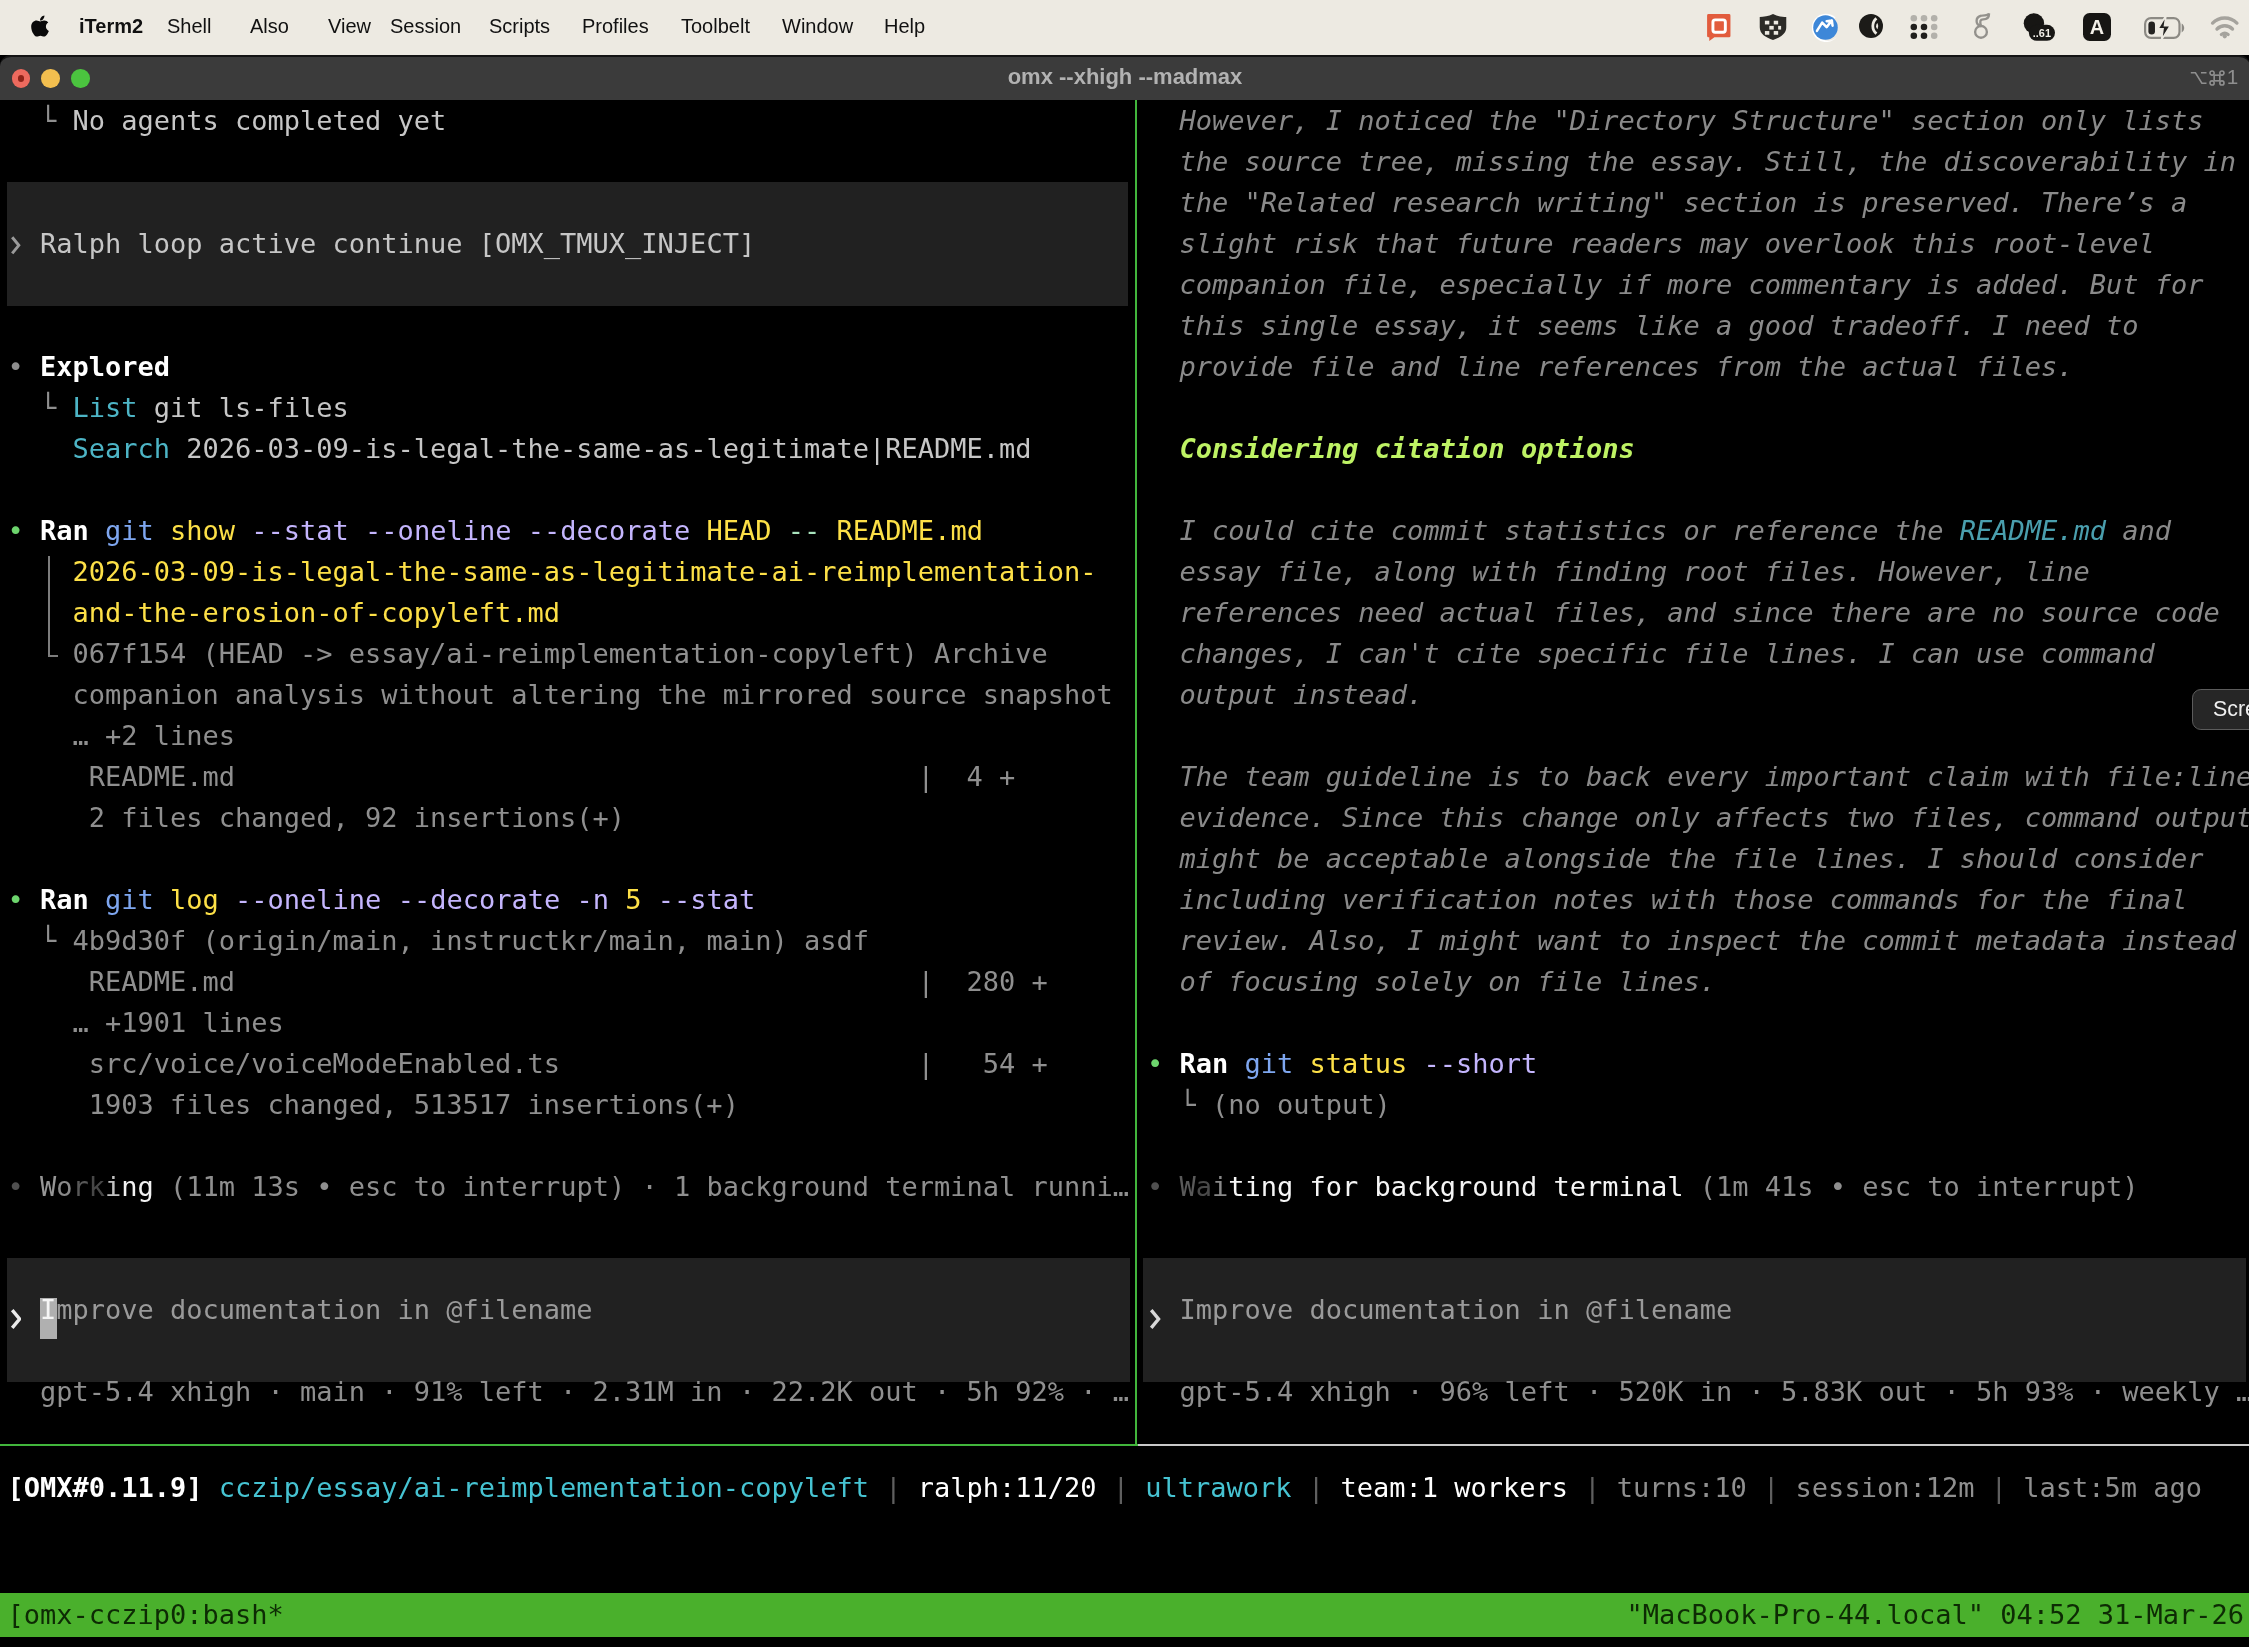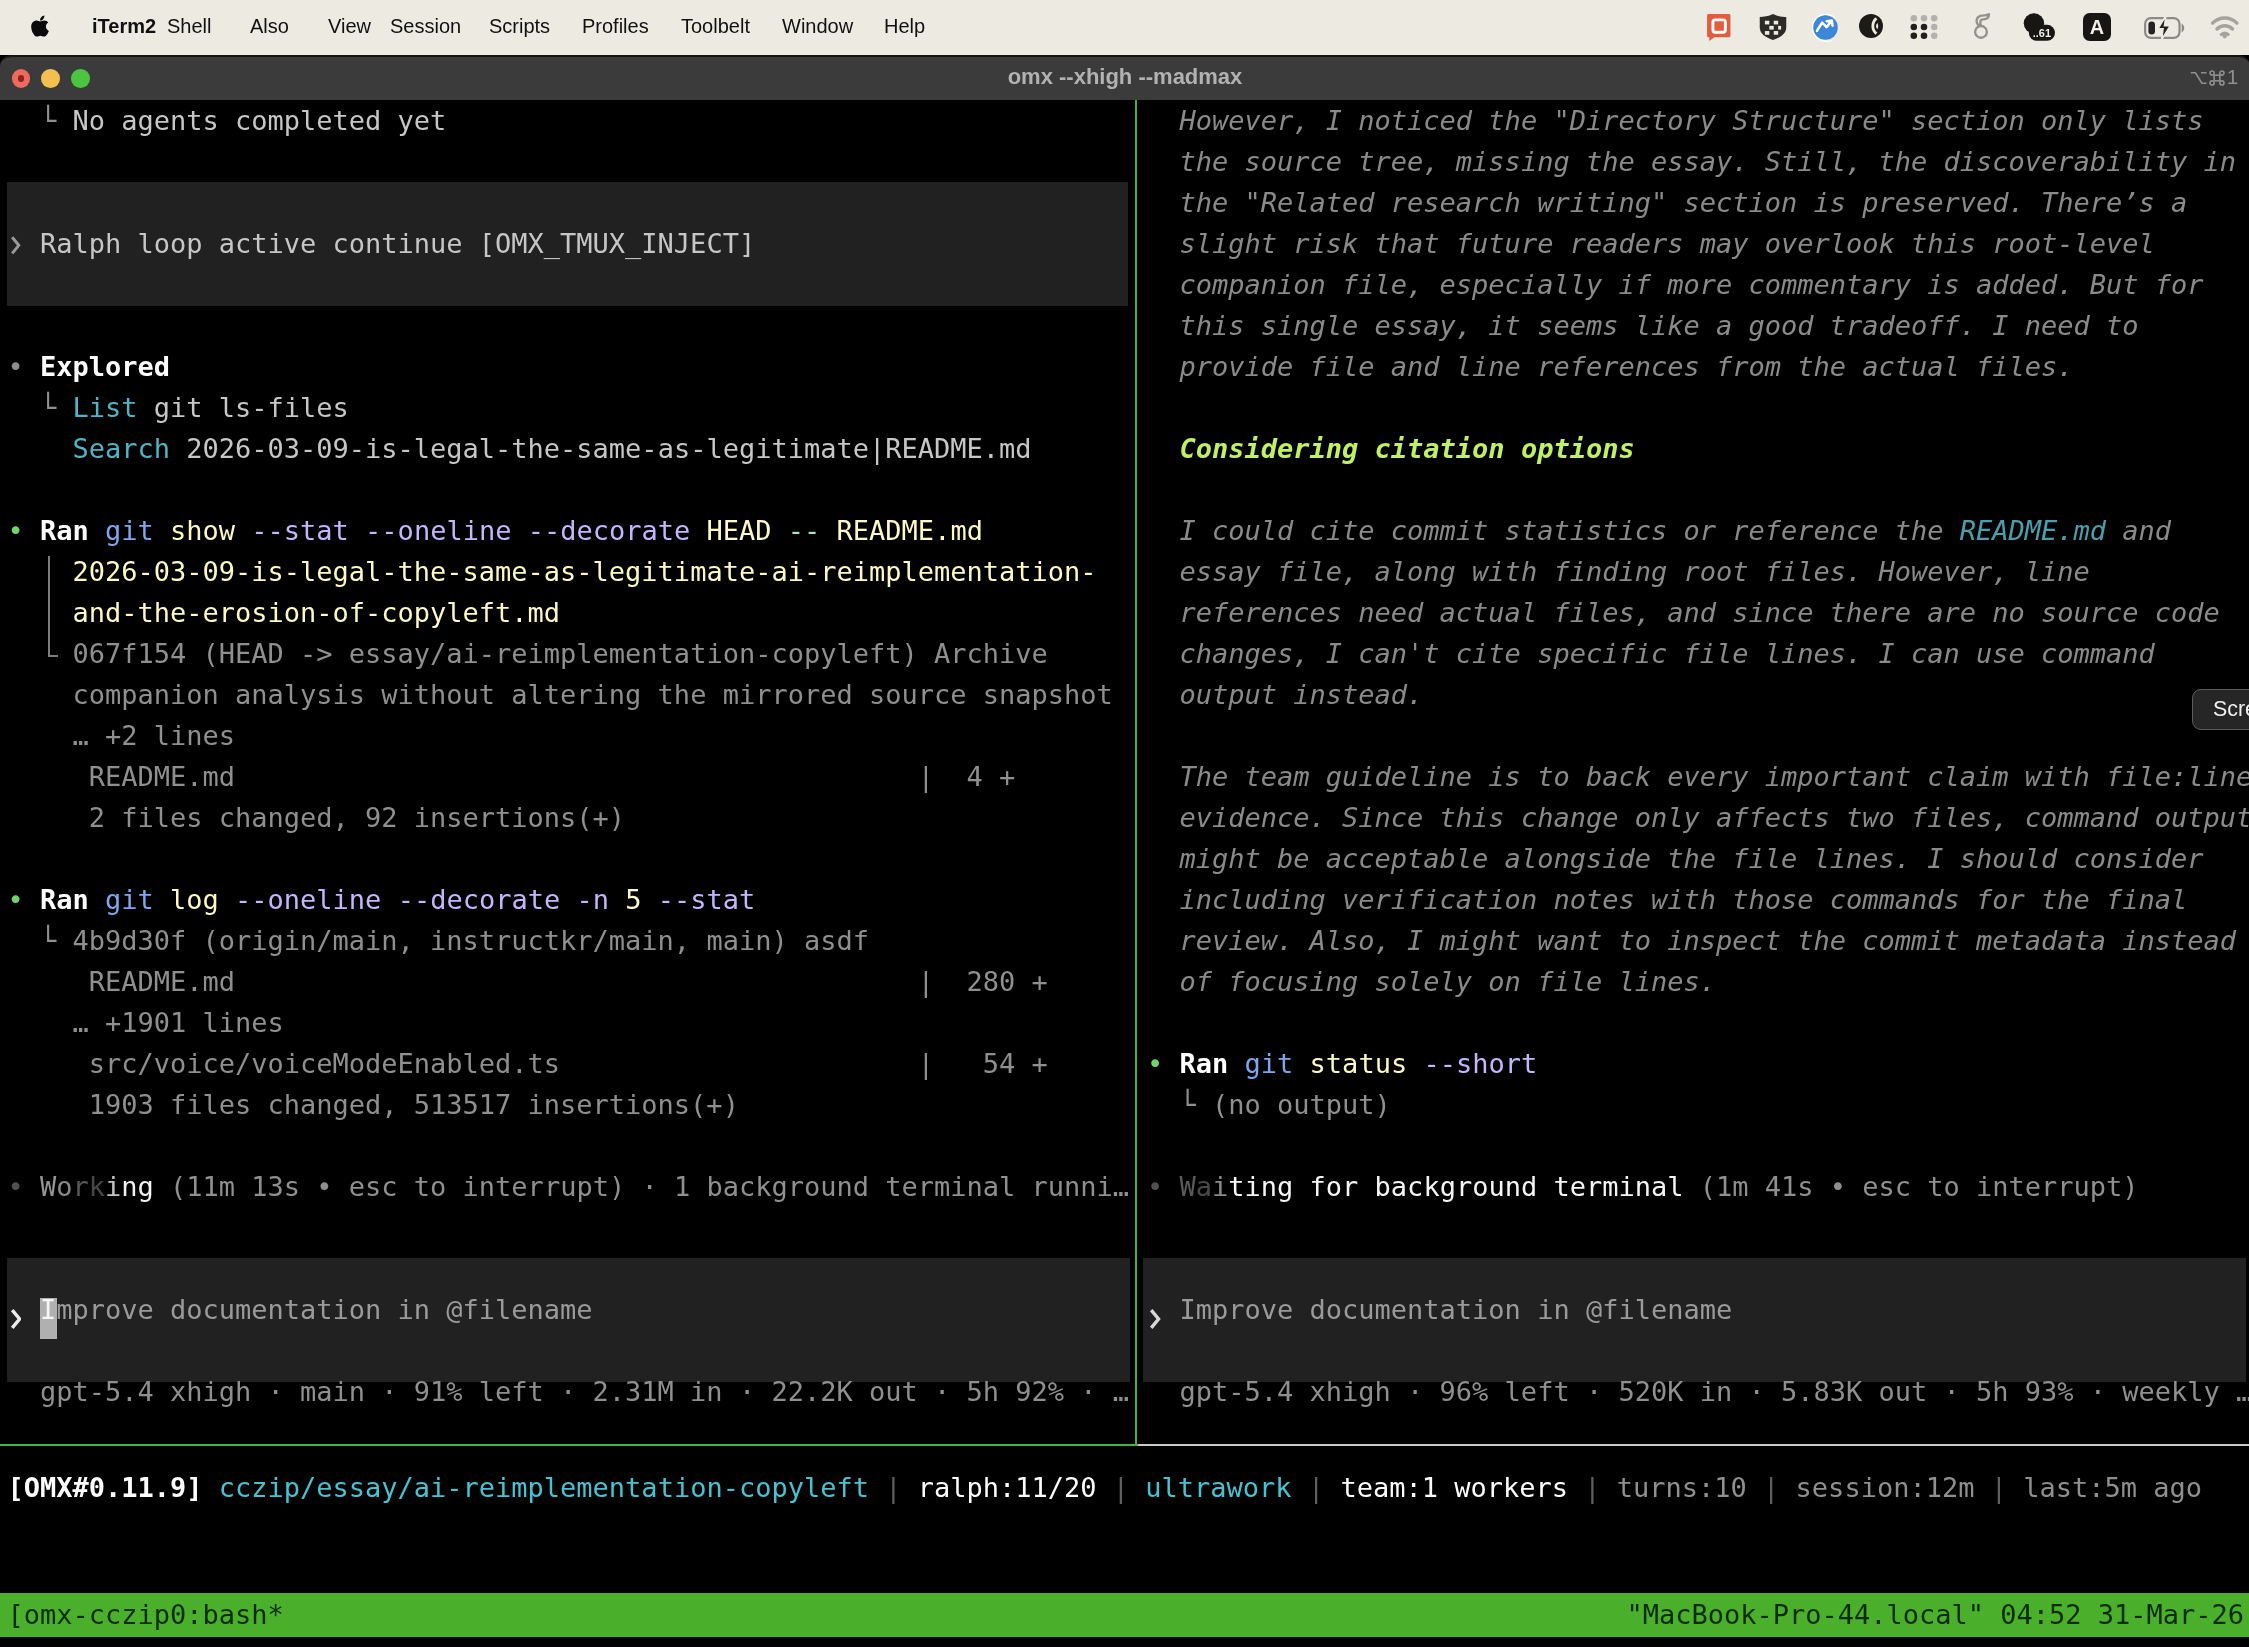--- a/index.html
+++ b/index.html
@@ -14,21 +14,21 @@
 .tl { position:absolute; top:69px; width:18.5px; height:18.5px; border-radius:50%; }
 #title { position:absolute; top:55px; left:0; width:2250px; height:45px; text-align:center; line-height:44px; color:#b2b2b2; font-weight:bold; font-size:22px; font-family:"Liberation Sans",sans-serif; }
 #tright { position:absolute; top:55px; right:11.8px; height:45px; line-height:43px; color:#8f8f8f; font-size:20.7px; font-family:"Liberation Sans",sans-serif; }
 
 pre.pane { position:absolute; font-size:27px; line-height:41px; color:#c6c6c6; }
 .g1 { color:#c6c6c6; }
 .g2 { color:#8f8f8f; }
 .wh { color:#ffffff; font-weight:bold; }
 .bl { color:#7ea6ef; }
 .pk { color:#c4b5fd; }
-.lv { color:#fef9c3;margin-top:34px; }
+.lv { color:#fde047;margin-top:34px; }
 .mint { color:#a8e3bd; }
 .cy { color:#4db5c6; }
 .cy2 { color:#46c3d2; }
 .cyi { color:#4a9fae; font-style:italic; }
 .gb { color:#6dd56d; }
 .gn { color:#ffffff; }
 .sep { color:#5f5f5f; }
 .it { color:#8a8a8a; font-style:italic; }
 .it2 { color:#bef264; font-style:italic; font-weight:bold; }
 .inp { color:#9a9a9a; }
@@ -131,21 +131,21 @@
 
 <pre class="pane" style="left:7.4px; top:1467px;"><span class="wh">[OMX#0.11.9]</span> <span class="cy2">cczip/essay/ai-reimplementation-copyleft</span><span class="sep"> | </span><span class="gn">ralph:11/20</span><span class="sep"> | </span><span class="cy2">ultrawork</span><span class="sep"> | </span><span class="gn">team:1 workers</span><span class="sep"> | </span><span class="g2">turns:10</span><span class="sep"> | </span><span class="g2">session:12m</span><span class="sep"> | </span><span class="g2">last:5m ago</span></pre>
 
 <div class="abs" style="left:0; top:1593px; width:2250px; height:44px; background:#4ab02c;"></div>
 <pre class="pane" style="left:7.4px; top:1594px; color:#0d2b04;">[omx-cczip0:bash*</pre>
 <pre class="pane" style="right:5.9px; top:1594px; color:#0d2b04; position:absolute;">"MacBook-Pro-44.local" 04:52 31-Mar-26</pre>
 
 <div class="abs" style="left:2192px; top:689px; width:81px; height:41px; background:#262626; border:1.5px solid #5c5c5c; border-radius:8.9px; color:#f0f0f0; font-family:'Liberation Sans',sans-serif; font-size:21.4px; line-height:38px; padding-left:20px;">Scre</div>
 
 <div class="abs" id="menubar">
-    <div class="mi b" style="left:92px">iTerm2</div>
+    <div class="mi b" style="left:79px">iTerm2</div>
     <div class="mi" style="left:167px">Shell</div>
     <div class="mi" style="left:250px">Also</div>
     <div class="mi" style="left:328px">View</div>
     <div class="mi" style="left:390px">Session</div>
     <div class="mi" style="left:489px">Scripts</div>
     <div class="mi" style="left:582px">Profiles</div>
     <div class="mi" style="left:681px">Toolbelt</div>
     <div class="mi" style="left:782px">Window</div>
     <div class="mi" style="left:884px">Help</div>
   </div>

